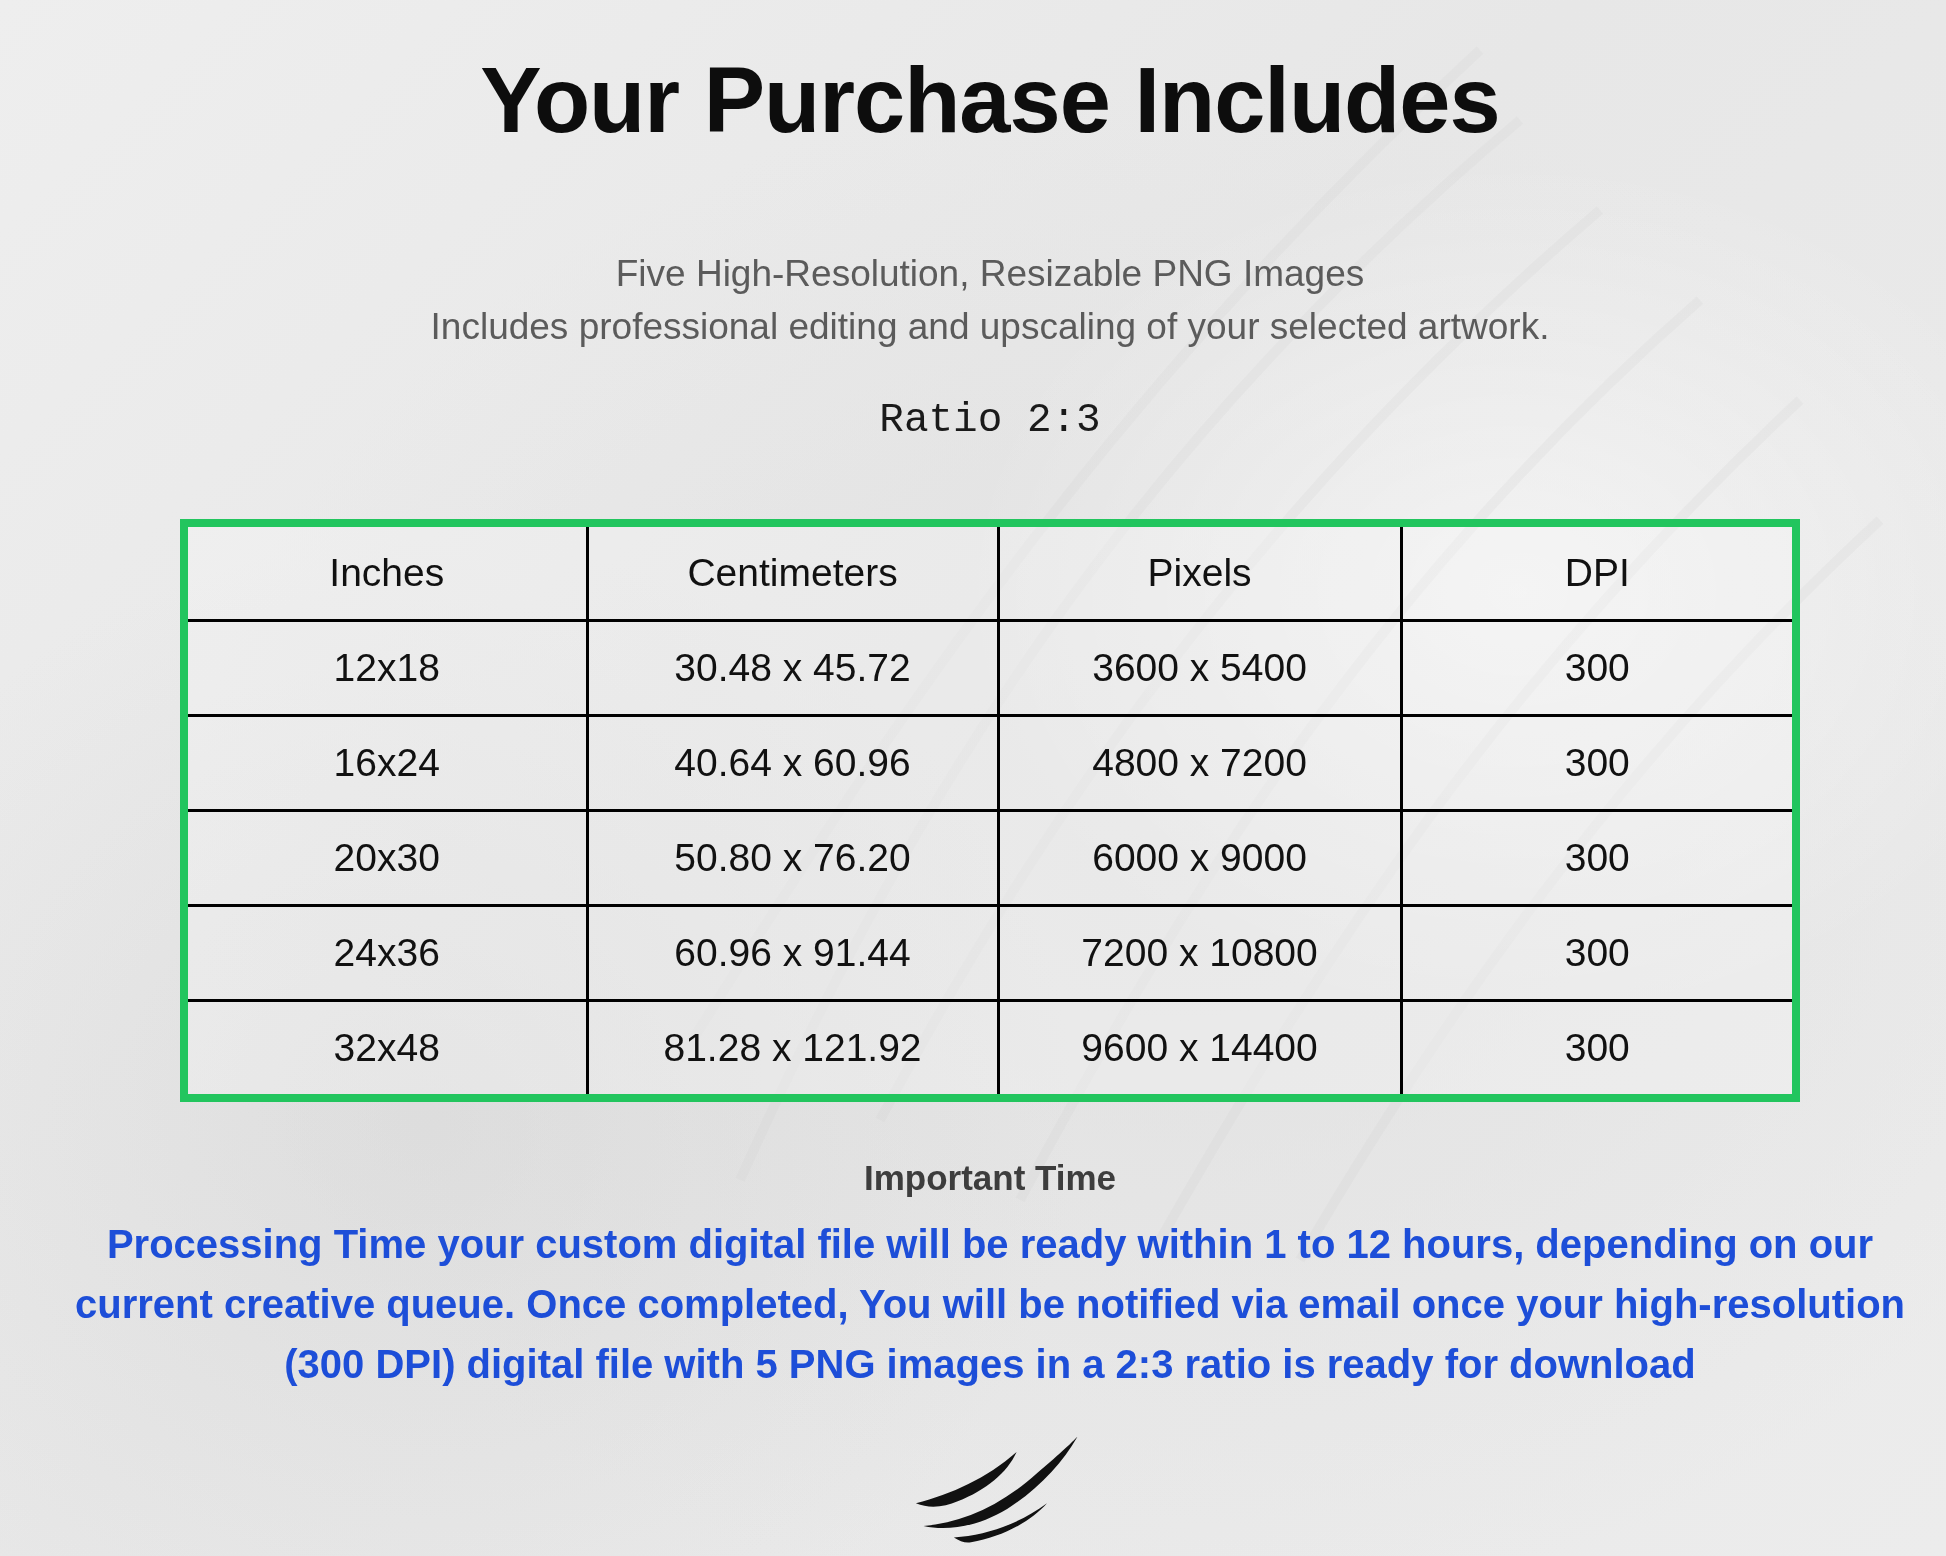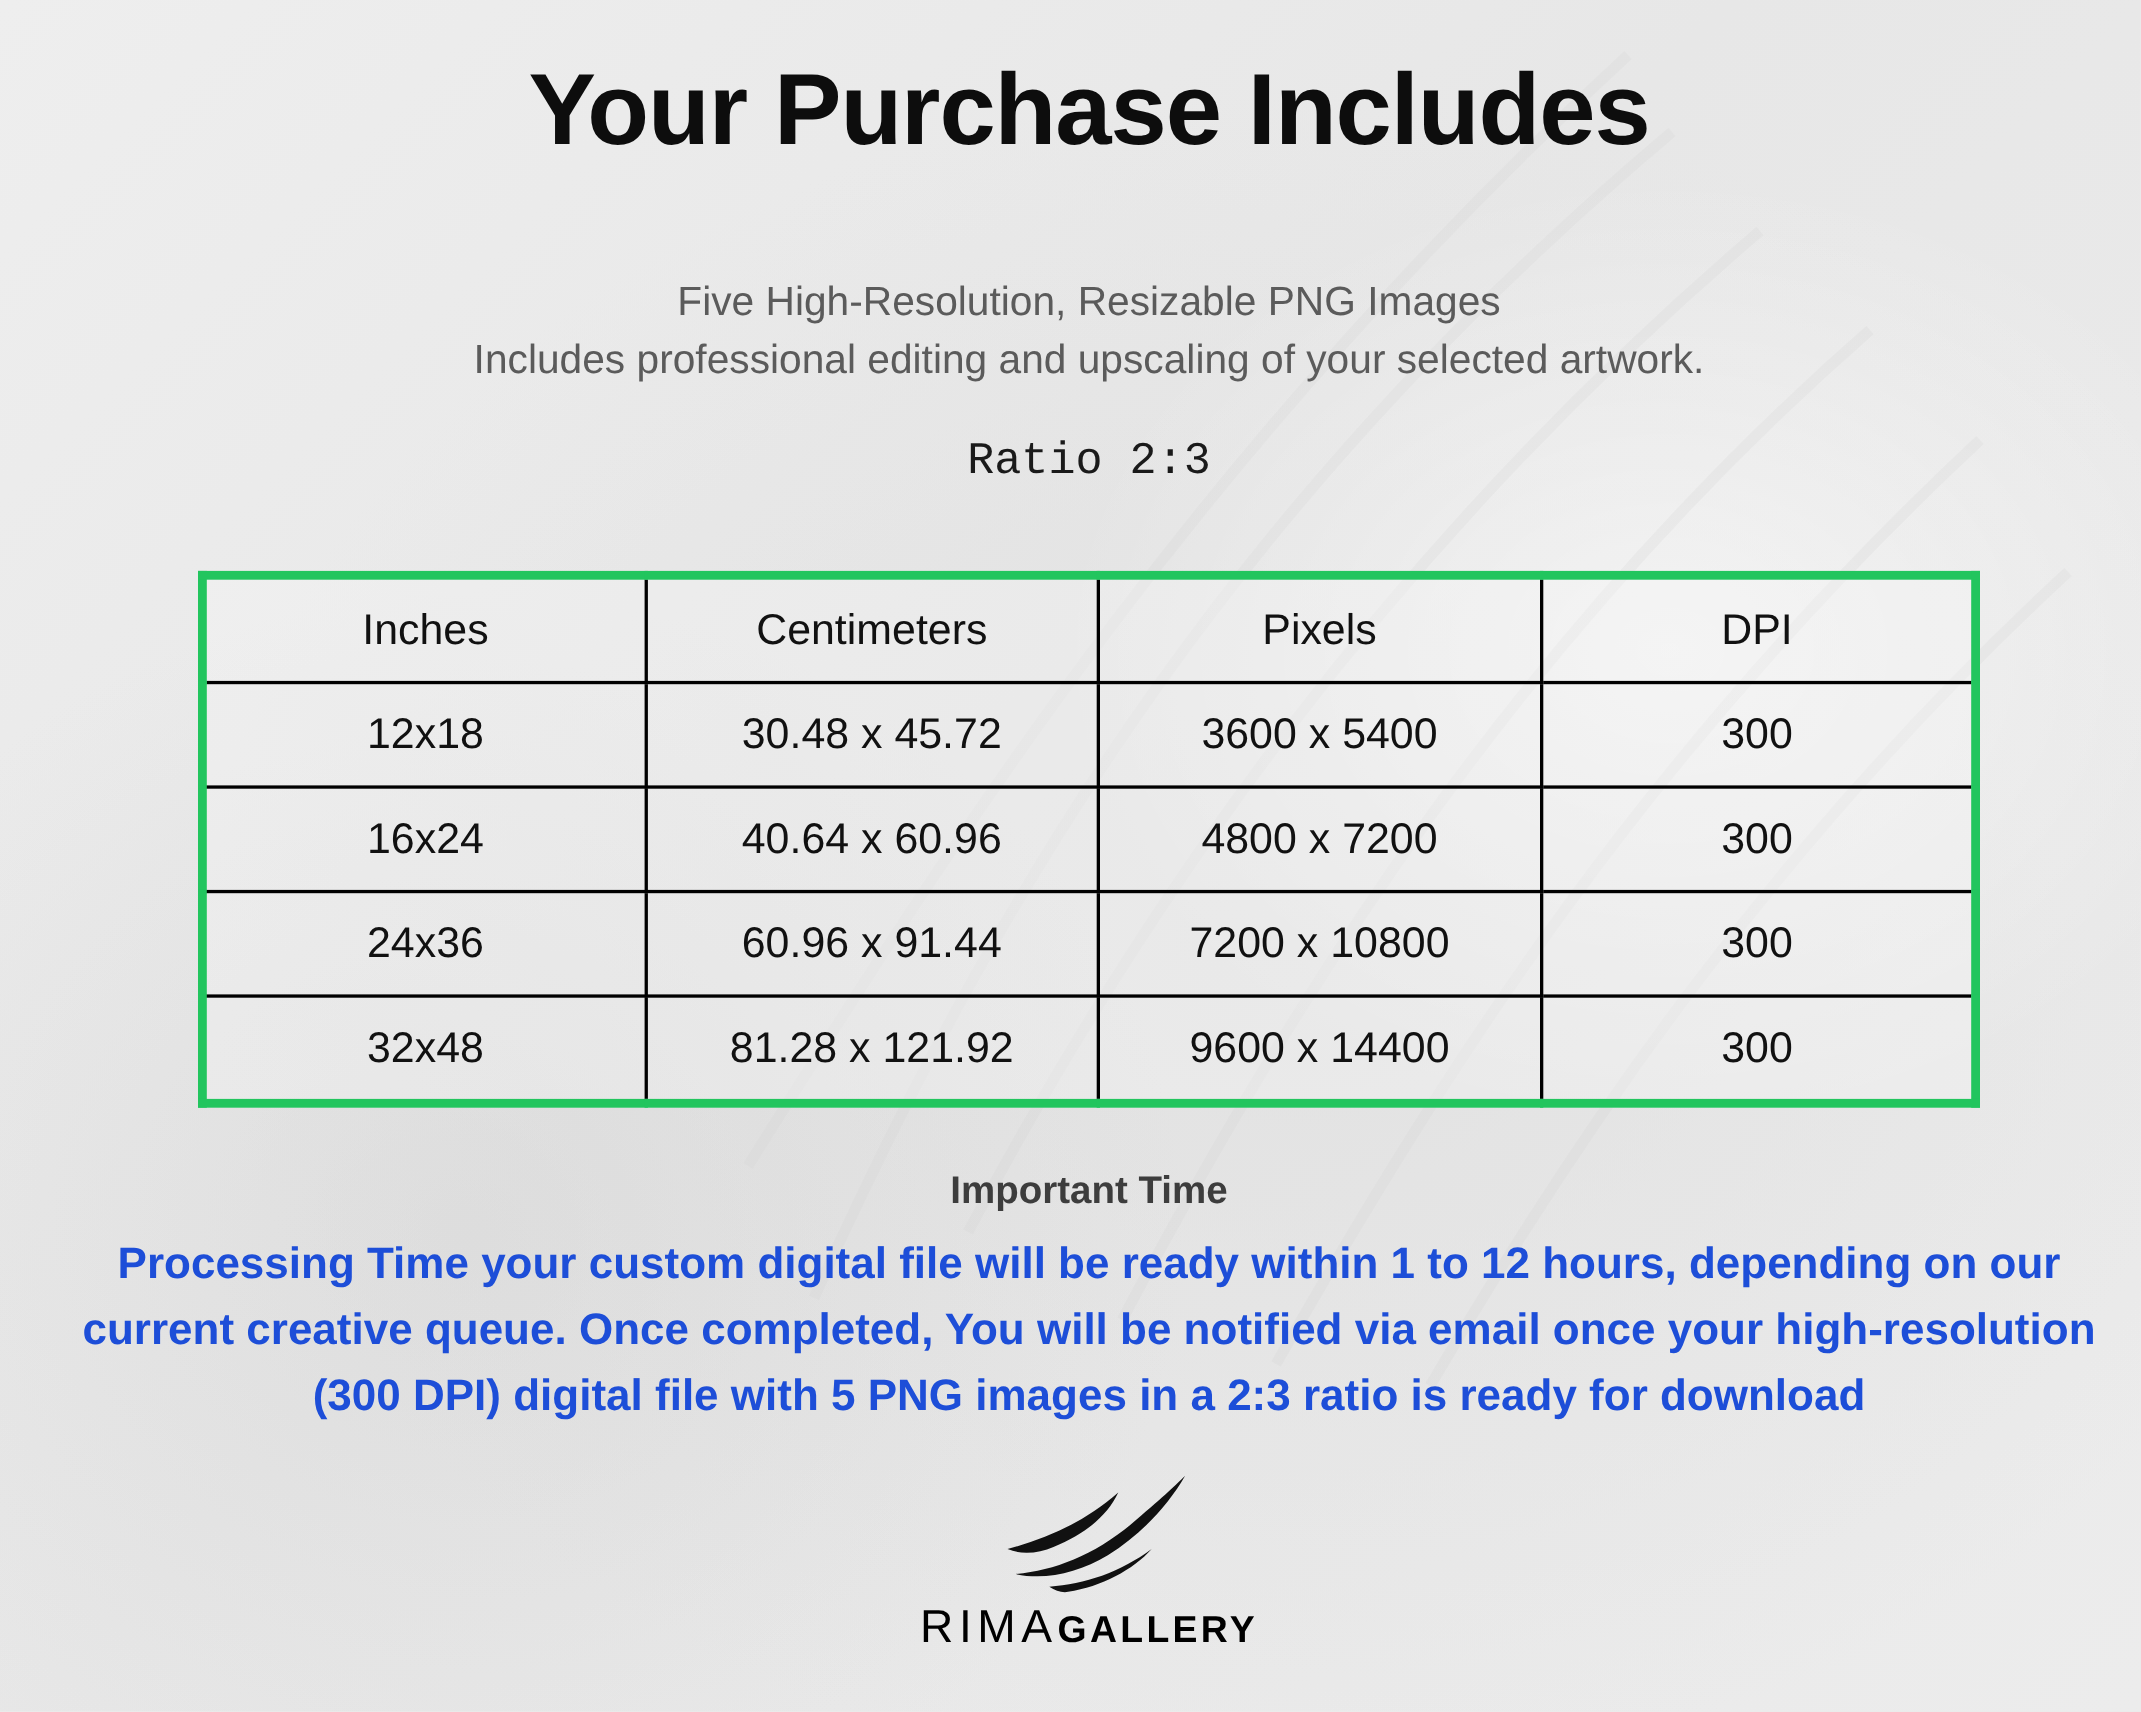--- a/index.html
+++ b/index.html
@@ -192,20 +192,26 @@
           <td>3600 x 5400</td>
           <td>300</td>
         </tr>
         <tr>
           <td>16x24</td>
           <td>40.64 x 60.96</td>
           <td>4800 x 7200</td>
           <td>300</td>
         </tr>
         <tr>
+          <td>20x30</td>
+          <td>50.80 x 76.20</td>
+          <td>6000 x 9000</td>
+          <td>300</td>
+        </tr>
+        <tr>
           <td>24x36</td>
           <td>60.96 x 91.44</td>
           <td>7200 x 10800</td>
           <td>300</td>
         </tr>
         <tr>
           <td>32x48</td>
           <td>81.28 x 121.92</td>
           <td>9600 x 14400</td>
           <td>300</td>

